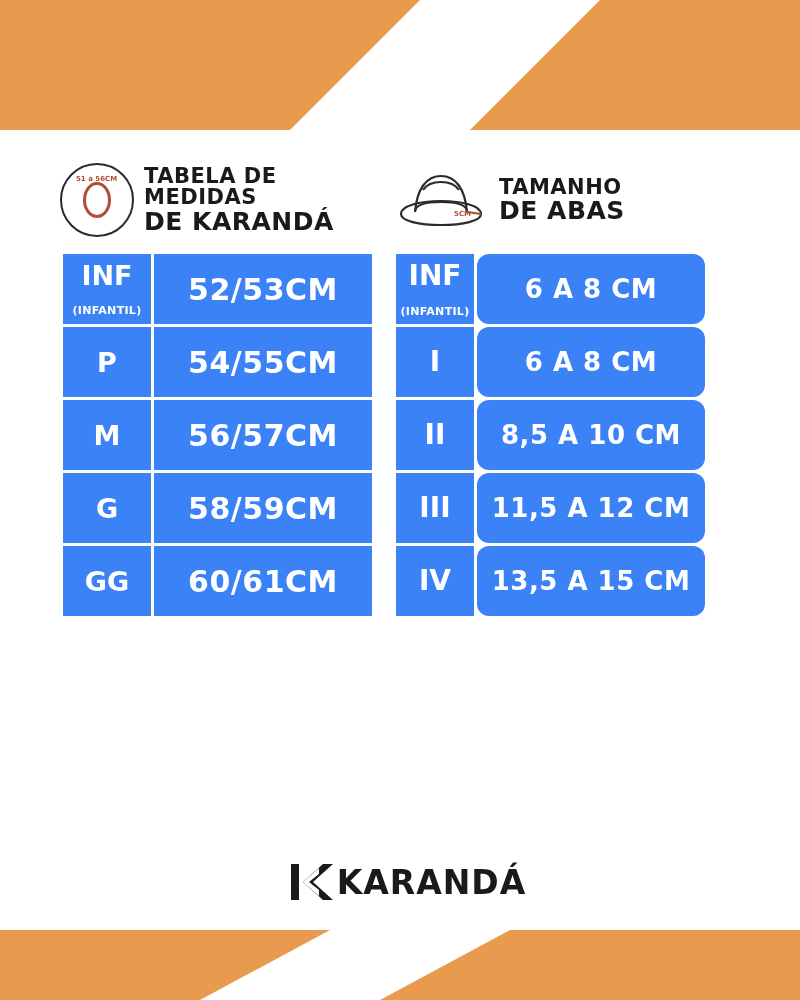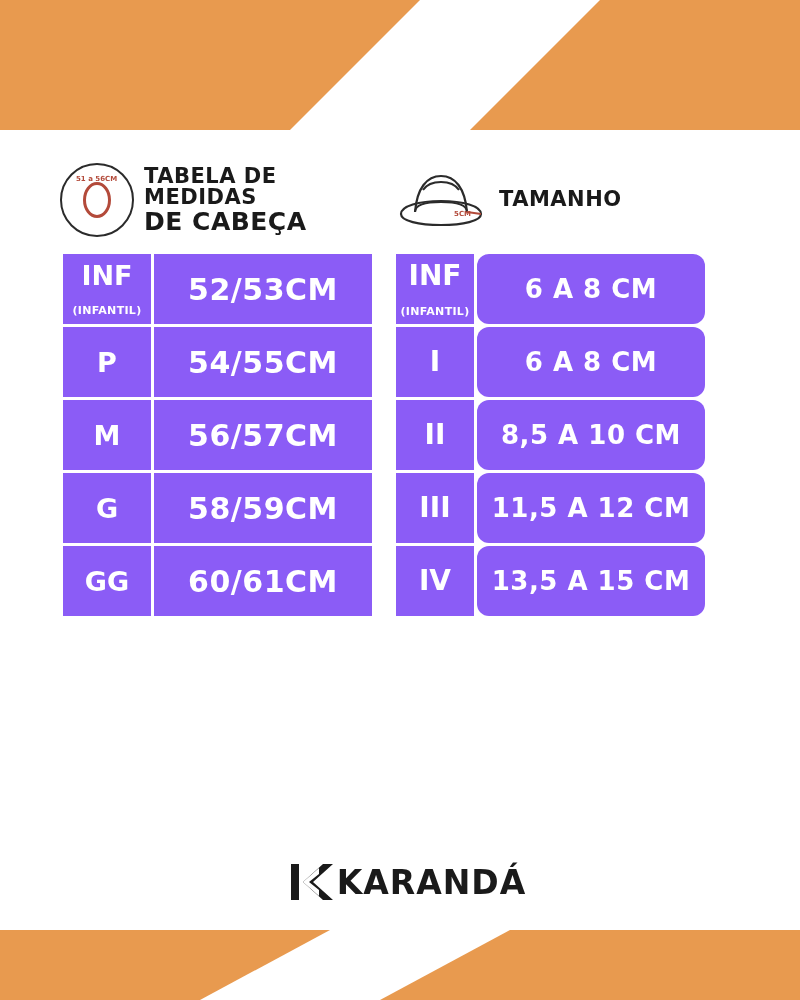--- a/index.html
+++ b/index.html
@@ -114,21 +114,21 @@
   }
 
   
   table.size-table {
     width: 100%;
     border-collapse: separate;
     border-spacing: 3px;
     margin-top: 6px;
   }
   table.size-table td {
-    background: #8b5cf6;
+    background: #3b82f6;
     color: #ffffff;
     text-align: center;
     font-family: "DejaVu Sans", sans-serif;
     font-weight: bold;
     height: 70px;
     vertical-align: middle;
   }
   td.key {
     width: 88px;
     font-size: 27px;
@@ -200,21 +200,21 @@
 
       <div class="col col-left">
         <div class="col-head">
           <div class="glyph circle-icon">
             <div class="outer"></div>
             <div class="inner"></div>
             <div class="cap">51 a 56CM</div>
           </div>
           <div class="titles">
             <div class="title-1">TABELA DE MEDIDAS</div>
-            <div class="title-2">DE CABEÇA</div>
+            <div class="title-2">DE KARANDÁ</div>
           </div>
         </div>
 
         <table class="size-table">
           <tbody>
             <tr>
               <td class="key">
                 <span>INF</span>
                 <span class="sub">(INFANTIL)</span>
               </td>
@@ -255,20 +255,21 @@
               <path d="M22 44 C24 20, 34 8, 48 8 C62 8, 72 20, 74 44" fill="none" stroke="#2b2b2b" stroke-width="2.2"></path>
               <path d="M30 22 C34 16, 40 14, 48 14 C56 14, 62 16, 66 22" fill="none" stroke="#2b2b2b" stroke-width="2"></path>
               <path d="M22 44 C22 38, 30 34, 48 34 C66 34, 74 38, 74 44" fill="none" stroke="#2b2b2b" stroke-width="2"></path>
               <path d="M8 46 C8 38, 26 33, 48 33 C70 33, 88 38, 88 46 C88 53, 70 57, 48 57 C26 57, 8 53, 8 46 Z" fill="none" stroke="#2b2b2b" stroke-width="2.2"></path>
               <line x1="74" y1="44" x2="88" y2="46" stroke="#b34a3a" stroke-width="2"></line>
             </svg>
             <div class="cm">5CM</div>
           </div>
           <div class="titles">
             <div class="title-1">TAMANHO</div>
+            <div class="title-2">DE ABAS</div>
           </div>
         </div>
 
         <table class="size-table">
           <tbody>
             <tr>
               <td class="key">
                 <span>INF</span>
                 <span class="sub">(INFANTIL)</span>
               </td>

